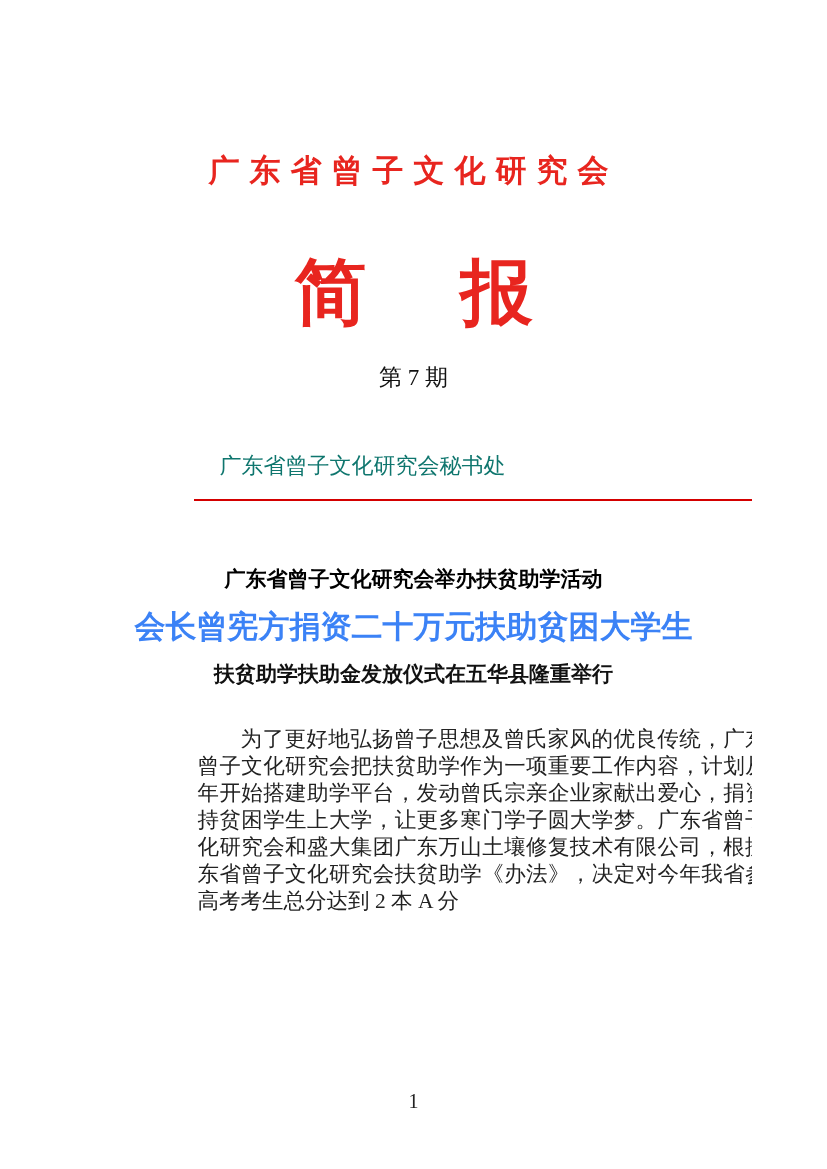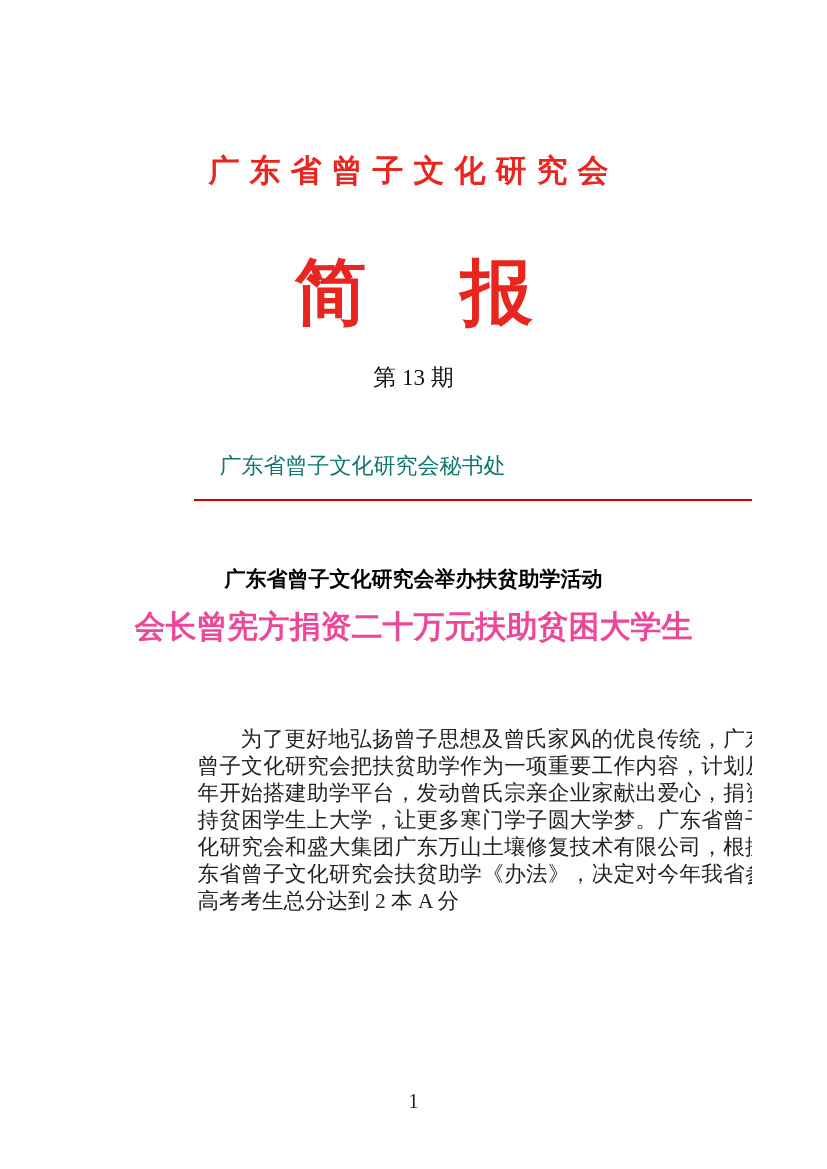--- a/index.html
+++ b/index.html
@@ -93,21 +93,21 @@
   }
   .article-title {
     position: absolute;
     top: 606px;
     left: 0;
     width: 100%;
     text-align: center;
     font-family: "Liberation Sans", "DejaVu Sans", sans-serif;
     font-weight: 900;
     font-size: 31px;
-    color: #ec4899;
+    color: #3b82f6;
     white-space: nowrap;
   }
   .article-subtitle {
     position: absolute;
     top: 660px;
     left: 0;
     width: 100%;
     text-align: center;
     font-family: "Liberation Sans", "DejaVu Sans", sans-serif;
     font-weight: bold;
@@ -143,32 +143,33 @@
 
 <div class="page">
 
   <div class="org-title">广东省曾子文化研究会</div>
 
   <div class="masthead">
     <span>简</span>
     <span>报</span>
   </div>
 
-  <div class="issue-number">第 13 期</div>
+  <div class="issue-number">第 7 期</div>
 
   <div class="meta-row">
     <span class="meta-issuer">广东省曾子文化研究会秘书处</span>
   </div>
 
   <div class="red-divider"></div>
 
   <div class="article-kicker">广东省曾子文化研究会举办扶贫助学活动</div>
 
   <div class="article-title">会长曾宪方捐资二十万元扶助贫困大学生</div>
 
+  <div class="article-subtitle">扶贫助学扶助金发放仪式在五华县隆重举行</div>
 
   <div class="article-body">
     <p>为了更好地弘扬曾子思想及曾氏家风的优良传统，广东省曾子文化研究会把扶贫助学作为一项重要工作内容，计划从今年开始搭建助学平台，发动曾氏宗亲企业家献出爱心，捐资扶持贫困学生上大学，让更多寒门学子圆大学梦。广东省曾子文化研究会和盛大集团广东万山土壤修复技术有限公司，根据广东省曾子文化研究会扶贫助学《办法》，决定对今年我省参加高考考生总分达到 2 本 A 分</p>
   </div>
 
   <div class="page-number">1</div>
 
 </div>
 
 </body></html>

